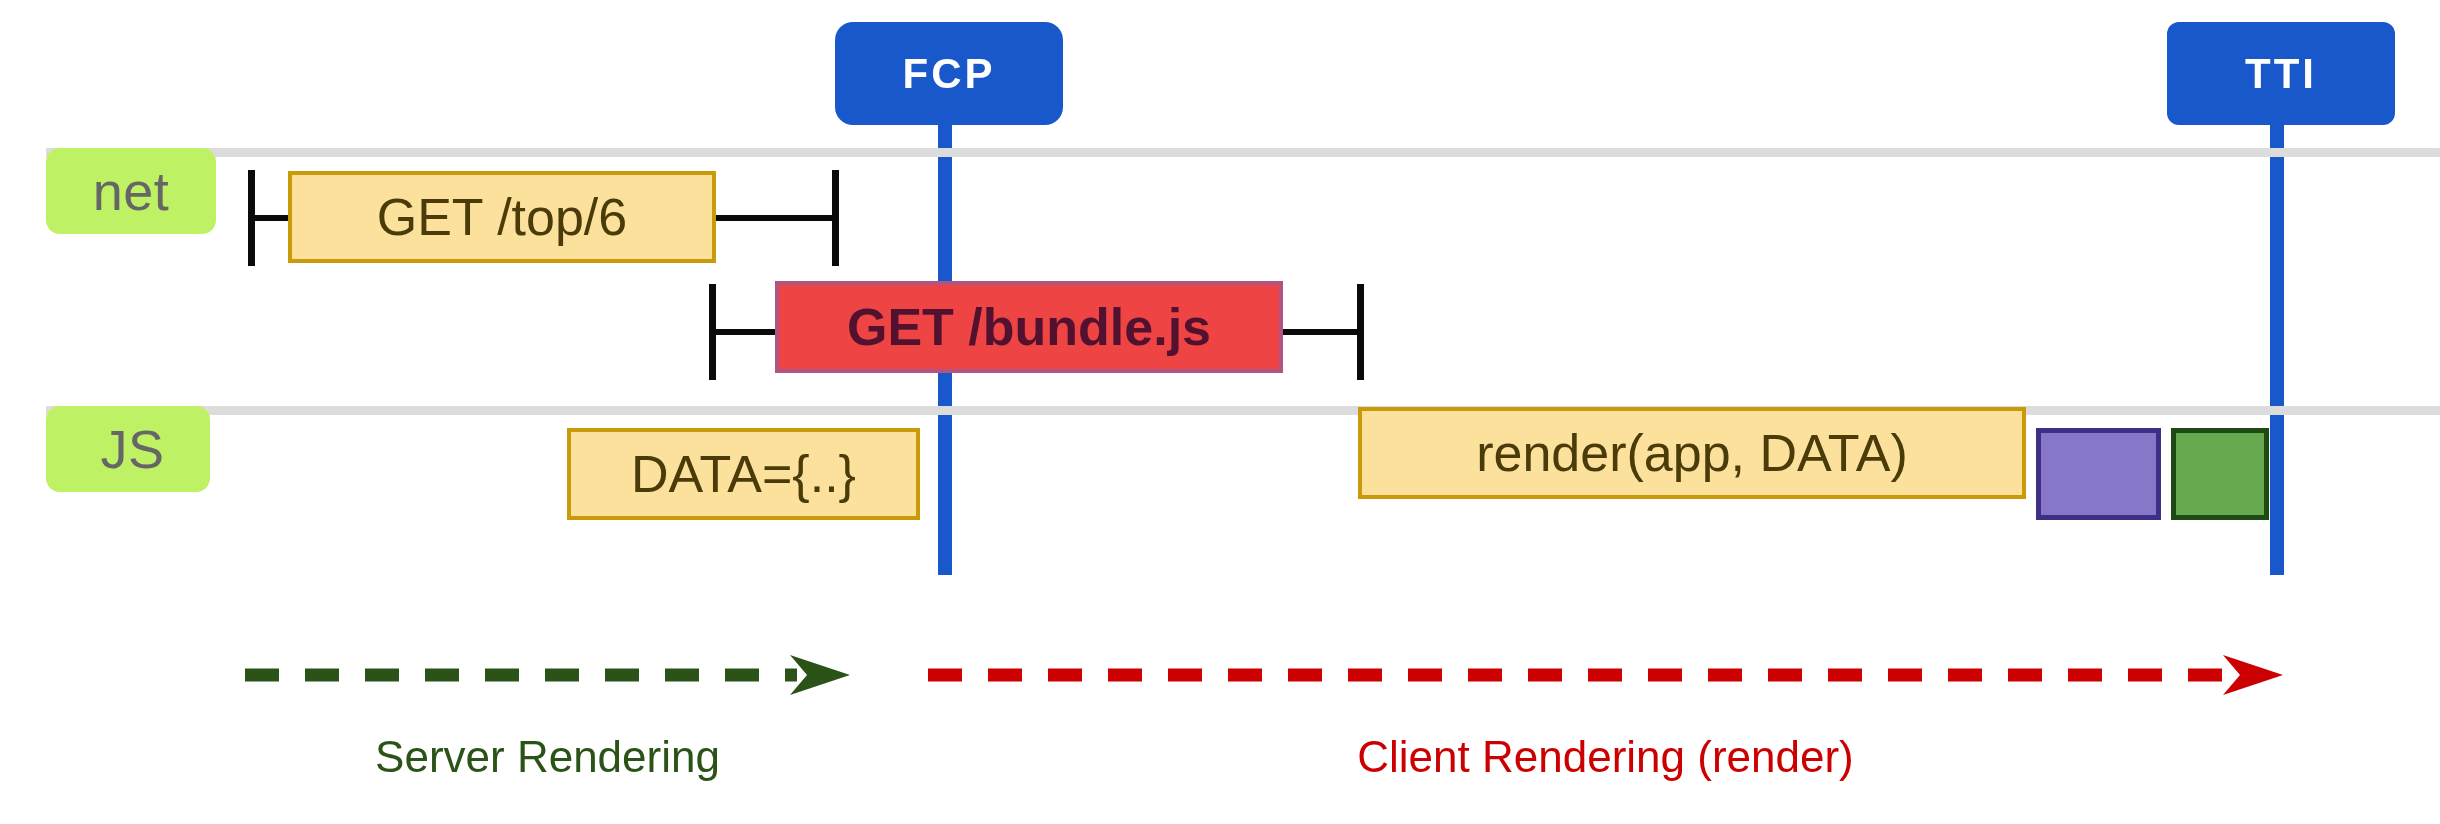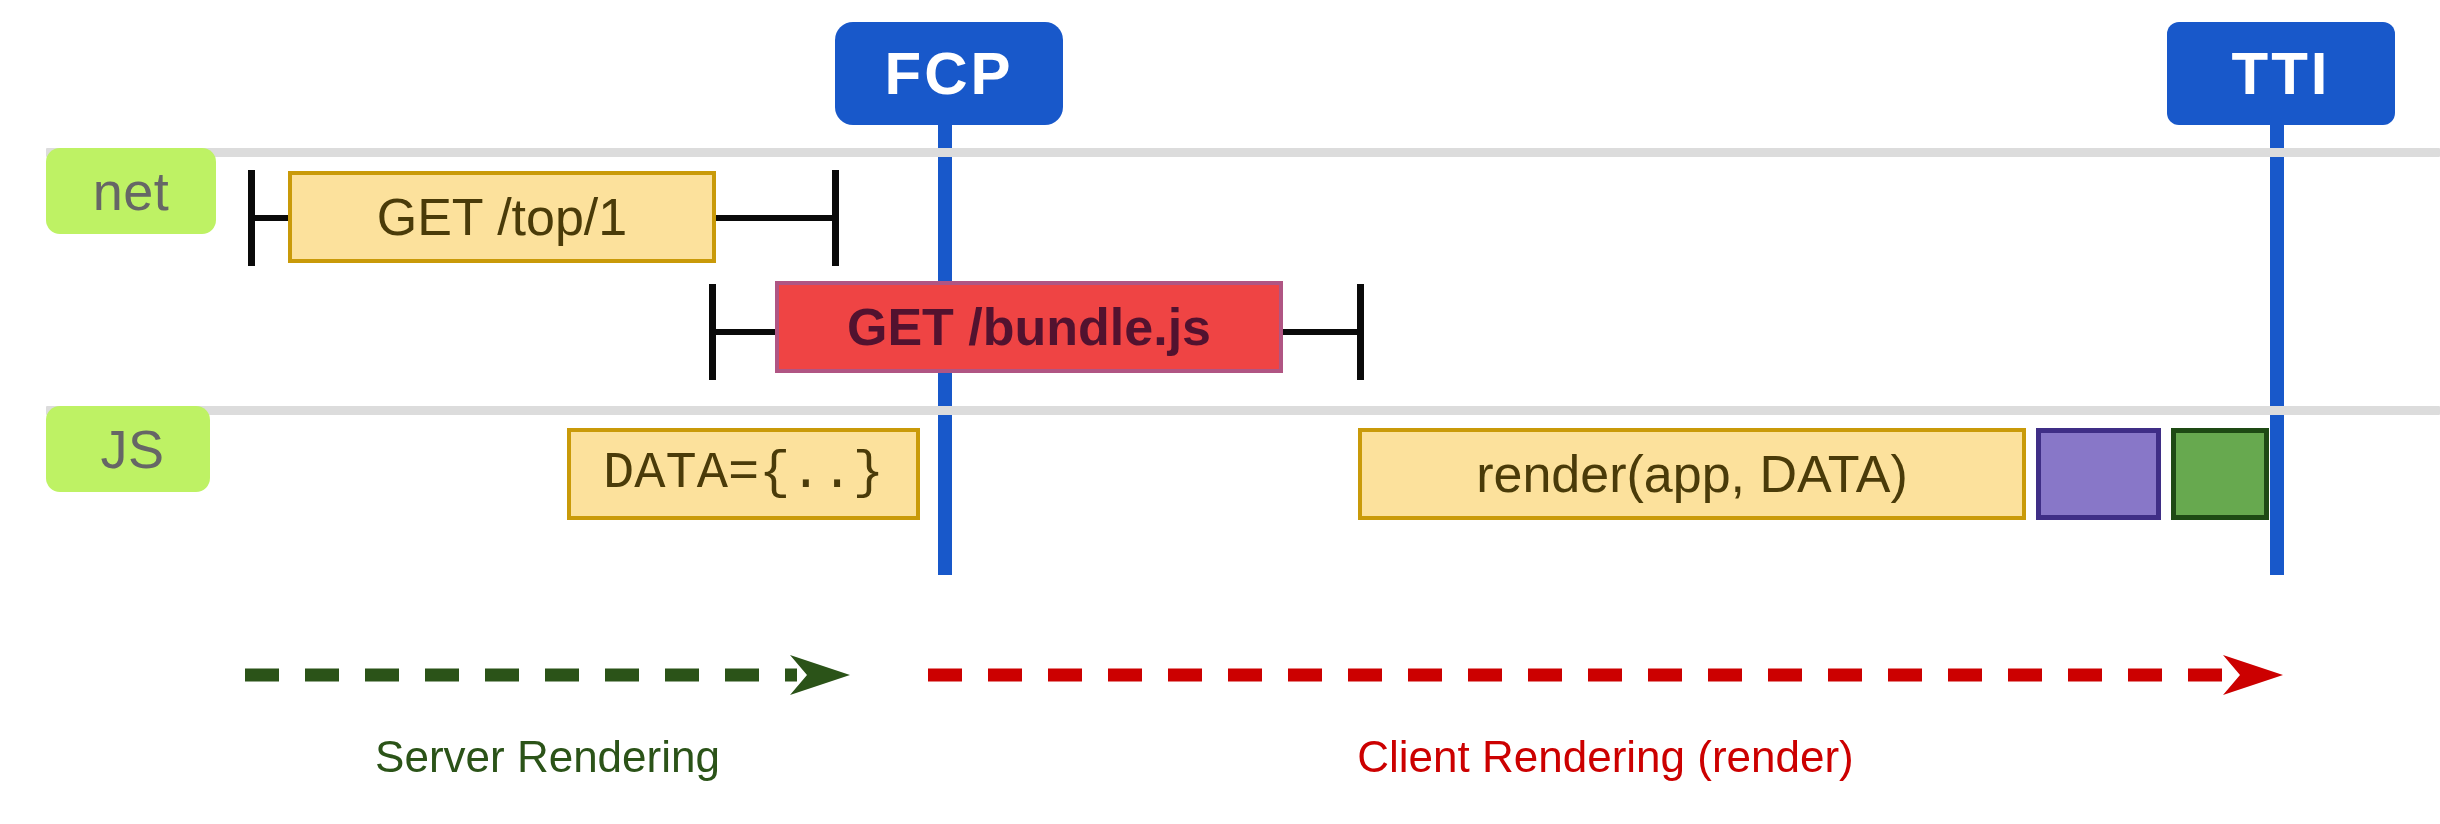--- a/index.html
+++ b/index.html
@@ -98,21 +98,21 @@
 
   
   .milestone-badge {
     position: absolute;
     display: flex;
     align-items: center;
     justify-content: center;
     background: #1858CA;
     border-radius: 18px;
     color: #FFFFFF;
-    font-size: 60px;
+    font-size: 42px;
     font-weight: bold;
     letter-spacing: 3px;
     line-height: 1;
   }
   .milestone-line {
     position: absolute;
     width: 14px;
     background: #1858CA;
   }
 
@@ -153,41 +153,41 @@
   <div class="lane-rule" style="left:46px; top:148px; width:2394px;"></div>
   <div class="lane-pill" style="left:46px; top:148px; width:170px; height:86px;">
     <span>net</span>
   </div>
 
   <div class="whisker-cap" style="left:248px; top:170px; height:96px;"></div>
   <div class="whisker-line" style="left:248px; top:215px; width:48px;"></div>
   <div class="whisker-line" style="left:712px; top:215px; width:125px;"></div>
   <div class="whisker-cap" style="left:832px; top:170px; height:96px;"></div>
   <div class="bar bar-net" style="left:288px; top:171px; width:428px; height:92px;">
-    <span>GET /top/1</span>
+    <span>GET /top/6</span>
   </div>
 
   <div class="whisker-cap" style="left:709px; top:284px; height:96px;"></div>
   <div class="whisker-line" style="left:709px; top:329px; width:70px;"></div>
   <div class="whisker-line" style="left:1277px; top:329px; width:85px;"></div>
   <div class="whisker-cap" style="left:1357px; top:284px; height:96px;"></div>
   <div class="bar bar-bundle" style="left:775px; top:281px; width:508px; height:92px;">
     <span>GET /bundle.js</span>
   </div>
 
   <div class="lane-rule" style="left:46px; top:406px; width:2394px;"></div>
   <div class="lane-pill" style="left:46px; top:406px; width:155px; height:86px;padding-left:9px;">
     <span>JS</span>
   </div>
 
-  <div class="bar bar-js" style="left:567px; top:428px; width:353px; height:92px;font-family:Liberation Mono, monospace;">
+  <div class="bar bar-js" style="left:567px; top:428px; width:353px; height:92px;">
     <span>DATA={..}</span>
   </div>
 
-  <div class="bar bar-js" style="left:1358px; top:428px; width:668px; height:92px;">
+  <div class="bar bar-js" style="left:1358px; top:407px; width:668px; height:92px;">
     <span>render(app, DATA)</span>
   </div>
 
   <div class="block-plain block-purple" style="left:2036px; top:428px; width:125px; height:92px;"></div>
   <div class="block-plain block-green" style="left:2171px; top:428px; width:98px; height:92px;"></div>
 
   <div class="phase-arrow" style="left:245px; top:655px; width:605px;">
     <svg width="605" height="40" viewBox="0 0 605 40">
       <line x1="0" y1="20" x2="552" y2="20" stroke="#2B5318" stroke-width="13" stroke-dasharray="34 26" stroke-linecap="butt"></line>
       <polygon points="545,0 605,20 545,40 562,20" fill="#2B5318"></polygon>

